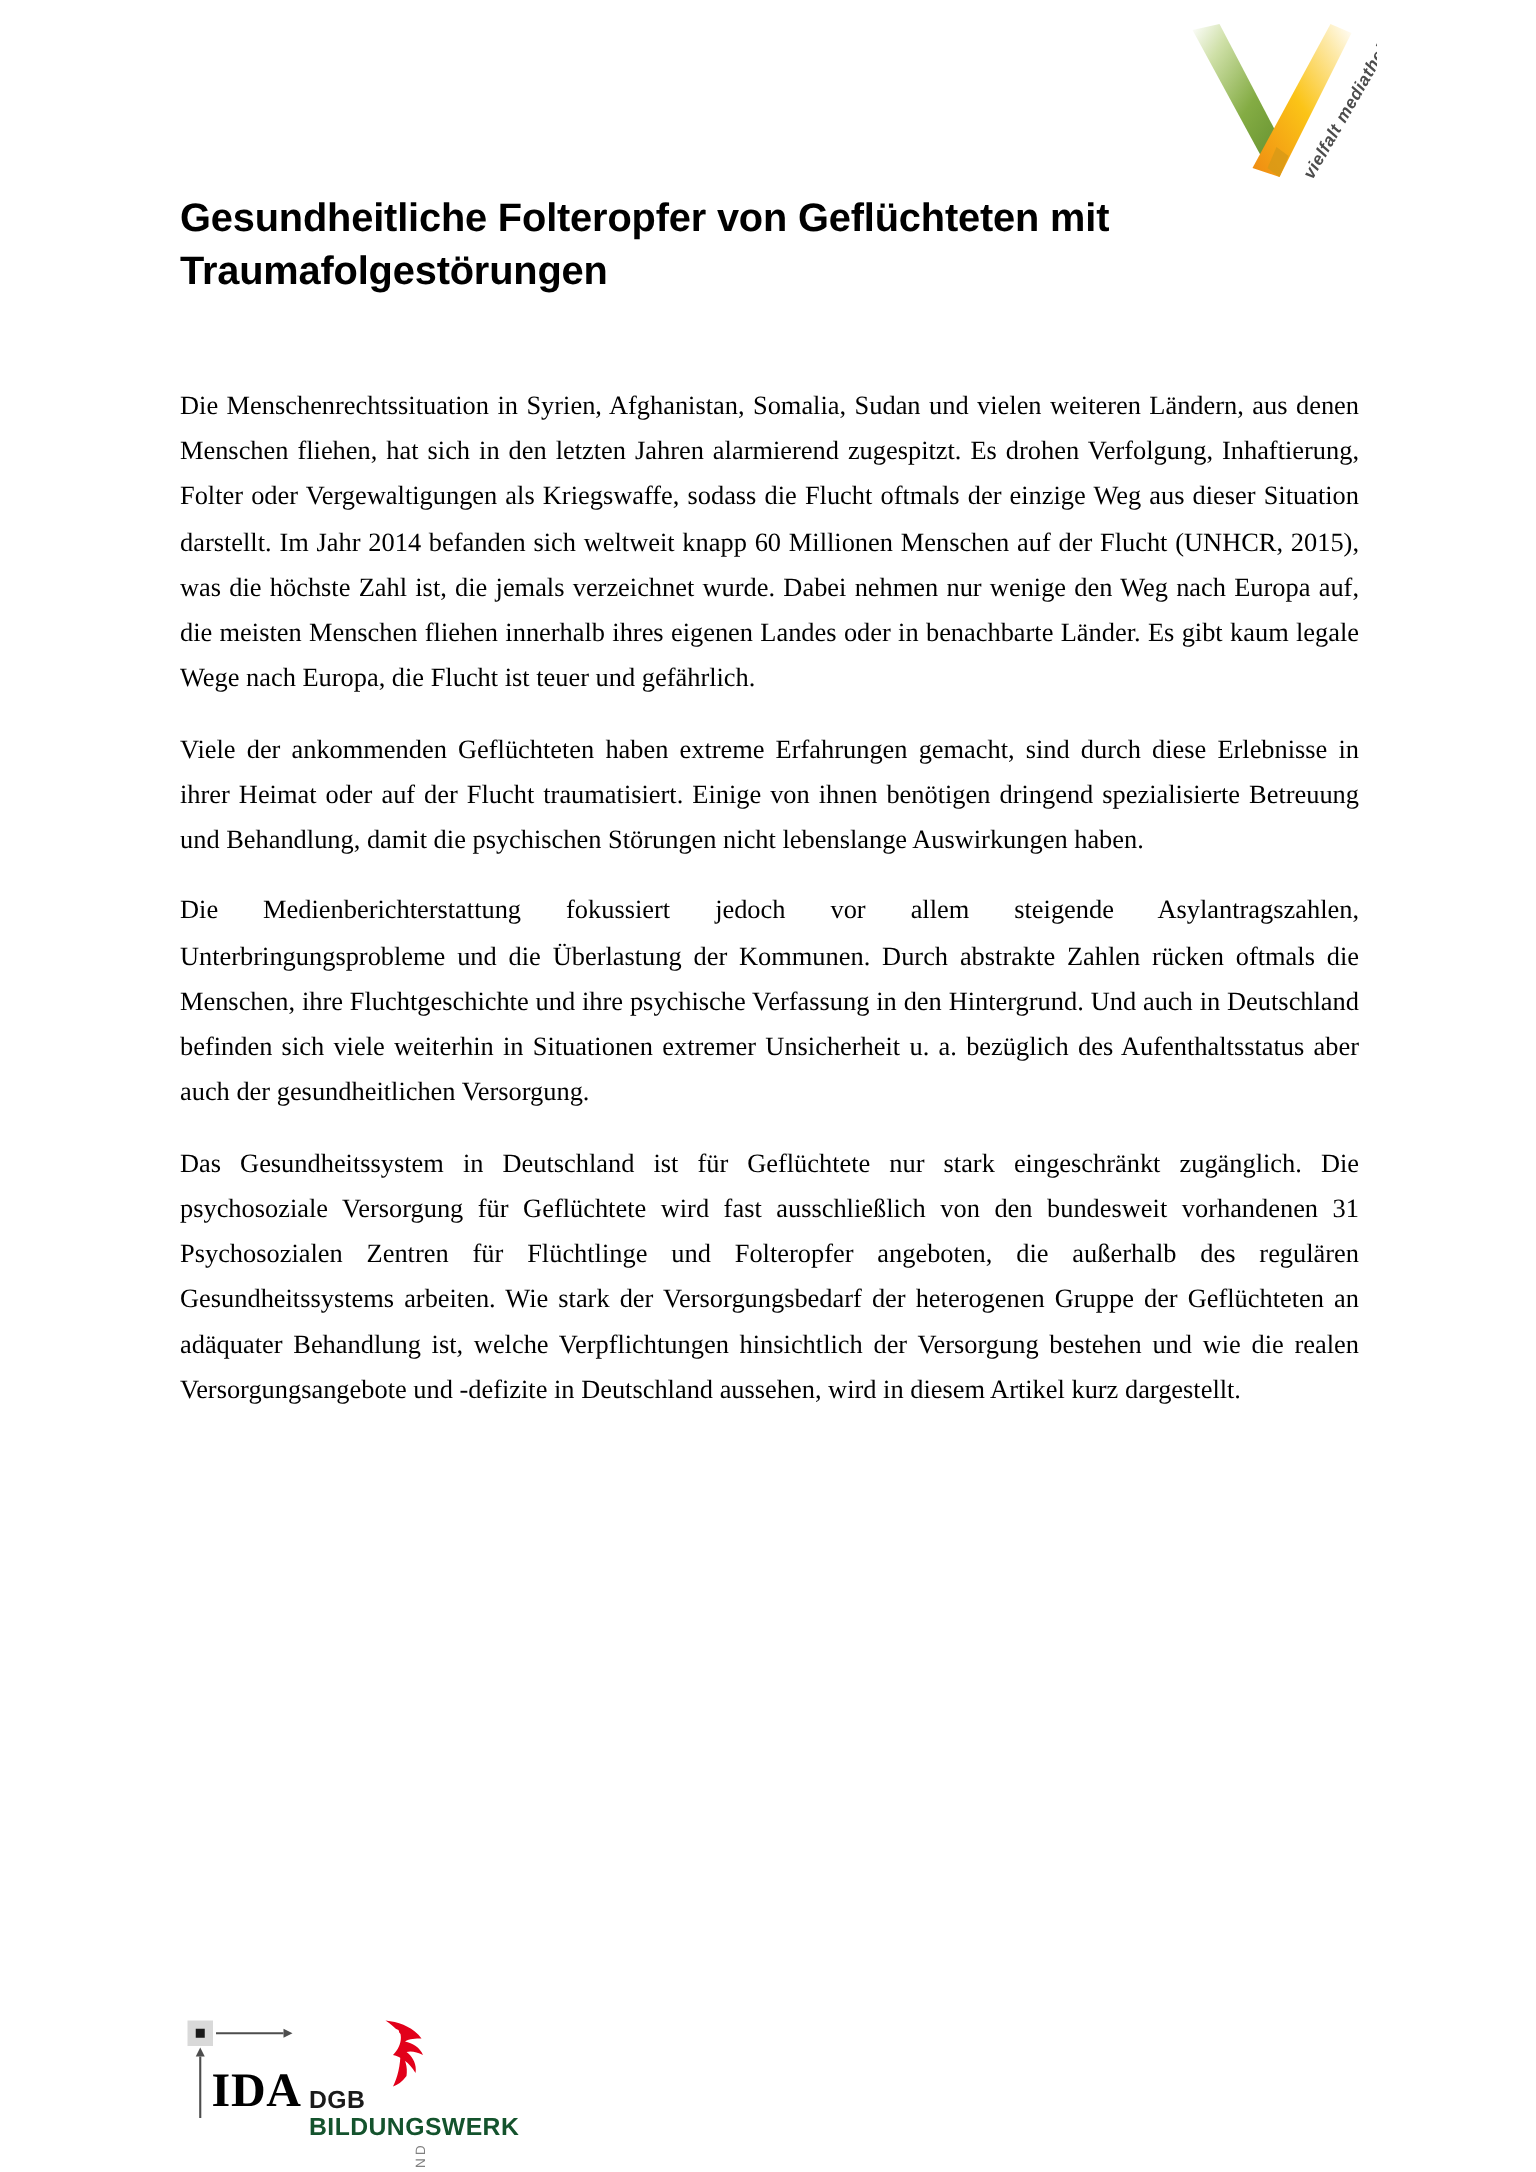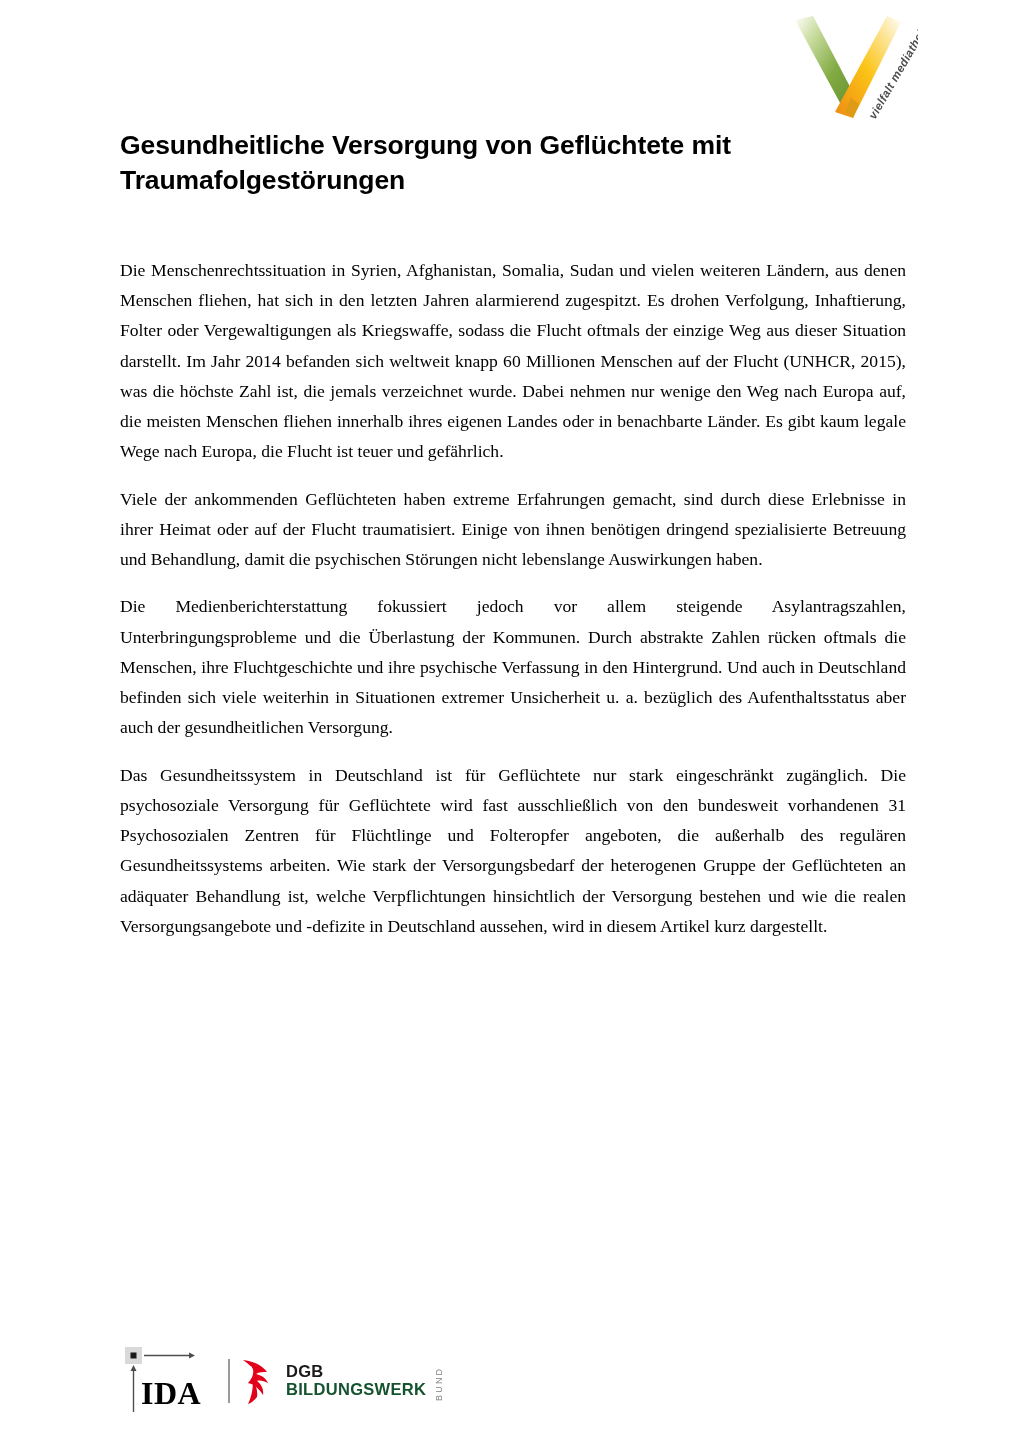--- a/index.html
+++ b/index.html
@@ -94,21 +94,22 @@
     height: 74px;
   }
   .ida-logo svg { display: block; }
 
   
   .dgb-logo {
     position: relative;
     display: flex;
     align-items: center;
     height: 74px;
-    margin-left: 22px;
+    margin-left: 0;
+    flex-direction: column;
   }
   .dgb-divider {
     width: 2px;
     height: 44px;
     background: #9a9a9a;
     margin-right: 9px;
   }
   .dgb-bird { width: 38px; height: 48px; margin-right: 9px; }
   .dgb-bird svg { display: block; }
   .dgb-words {
@@ -167,21 +168,21 @@
       <polygon points="118,14 104,8 52,104 70,110" fill="url(#gYellow)"></polygon>
 
       <polygon points="62,104 70,110 76,96 68,90" fill="#d89a16" opacity="0.85"></polygon>
 
       <text x="0" y="0" transform="translate(92,112) rotate(-60)" font-family="'Liberation Sans', sans-serif" font-size="11.5" font-weight="bold" font-style="italic" letter-spacing="0.4" fill="#4d4d4d">vielfalt mediathek</text>
     </svg>
   </div>
 
   <div class="doc">
 
-    <h1 class="doc-title">Gesundheitliche Versorgung von Geflüchtete mit Traumafolgestörungen</h1>
+    <h1 class="doc-title">Gesundheitliche Folteropfer von Geflüchteten mit Traumafolgestörungen</h1>
 
 
     <div class="body-copy">
       <p class="para">Die Menschenrechtssituation in Syrien, Afghanistan, Somalia, Sudan und vielen weiteren Ländern, aus denen Menschen fliehen, hat sich in den letzten Jahren alarmierend zugespitzt. Es drohen Verfolgung, Inhaftierung, Folter oder Vergewaltigungen als Kriegswaffe, sodass die Flucht oftmals der einzige Weg aus dieser Situation darstellt. Im Jahr 2014 befanden sich weltweit knapp 60 Millionen Menschen auf der Flucht (UNHCR, 2015), was die höchste Zahl ist, die jemals verzeichnet wurde. Dabei nehmen nur wenige den Weg nach Europa auf, die meisten Menschen fliehen innerhalb ihres eigenen Landes oder in benachbarte Länder. Es gibt kaum legale Wege nach Europa, die Flucht ist teuer und gefährlich.</p>
       <p class="para">Viele der ankommenden Geflüchteten haben extreme Erfahrungen gemacht, sind durch diese Erlebnisse in ihrer Heimat oder auf der Flucht traumatisiert. Einige von ihnen benötigen dringend spezialisierte Betreuung und Behandlung, damit die psychischen Störungen nicht lebenslange Auswirkungen haben.</p>
       <p class="para">Die Medienberichterstattung fokussiert jedoch vor allem steigende Asylantragszahlen, Unterbringungsprobleme und die Überlastung der Kommunen. Durch abstrakte Zahlen rücken oftmals die Menschen, ihre Fluchtgeschichte und ihre psychische Verfassung in den Hintergrund. Und auch in Deutschland befinden sich viele weiterhin in Situationen extremer Unsicherheit u. a. bezüglich des Aufenthaltsstatus aber auch der gesundheitlichen Versorgung.</p>
       <p class="para">Das Gesundheitssystem in Deutschland ist für Geflüchtete nur stark eingeschränkt zugänglich. Die psychosoziale Versorgung für Geflüchtete wird fast ausschließlich von den bundesweit vorhandenen 31 Psychosozialen Zentren für Flüchtlinge und Folteropfer angeboten, die außerhalb des regulären Gesundheitssystems arbeiten. Wie stark der Versorgungsbedarf der heterogenen Gruppe der Geflüchteten an adäquater Behandlung ist, welche Verpflichtungen hinsichtlich der Versorgung bestehen und wie die realen Versorgungsangebote und -defizite in Deutschland aussehen, wird in diesem Artikel kurz dargestellt.</p>
     </div>
 
   </div>

